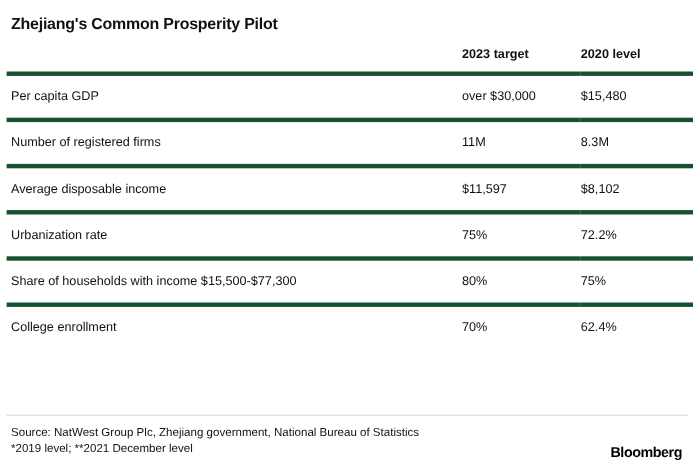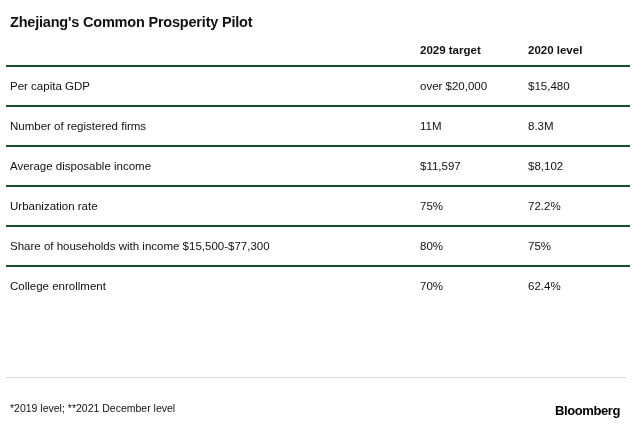--- a/index.html
+++ b/index.html
@@ -48,21 +48,21 @@
     font-size: 11.5px;
     padding-bottom: 9px;
     padding-top: 2px;
   }
   table.data thead th.col-label {
     font-weight: bold;
   }
   table.data tbody td {
     height: 38px;
     font-weight: normal;
-    border-top: 2px solid #14532d;
+    border-top: 4px solid #14532d;
     padding-left: 0;
   }
   .c-label { width: 410px; padding-left: 4px !important; }
   .c-v1 { width: 108px; }
   .c-v2 { width: 102px; }
   table.data thead th.c-label { padding-left: 4px; }
   .footer {
     position: absolute;
     left: 10px;
     bottom: 14px;
@@ -95,28 +95,28 @@
 <body>
 
 <div class="page">
 
   <div class="title">Zhejiang's Common Prosperity Pilot</div>
 
   <table class="data">
     <thead>
       <tr>
         <th class="c-label col-label"></th>
-        <th class="c-v1">2029 target</th>
+        <th class="c-v1">2023 target</th>
         <th class="c-v2">2020 level</th>
       </tr>
     </thead>
     <tbody>
       <tr>
         <td class="c-label">Per capita GDP</td>
-        <td class="c-v1">over $20,000</td>
+        <td class="c-v1">over $30,000</td>
         <td class="c-v2">$15,480</td>
       </tr>
       <tr>
         <td class="c-label">Number of registered firms</td>
         <td class="c-v1">11M</td>
         <td class="c-v2">8.3M</td>
       </tr>
       <tr>
         <td class="c-label">Average disposable income</td>
         <td class="c-v1">$11,597</td>
@@ -136,18 +136,19 @@
         <td class="c-label">College enrollment</td>
         <td class="c-v1">70%</td>
         <td class="c-v2">62.4%</td>
       </tr>
     </tbody>
   </table>
 
   <div class="rule-bottom"></div>
 
   <div class="footer">
+    <span class="src">Source: NatWest Group Plc, Zhejiang government, National Bureau of Statistics</span>
     <span class="note">*2019 level; **2021 December level</span>
   </div>
 
   <div class="brand">Bloomberg</div>
 
 </div>
 
 </body></html>

